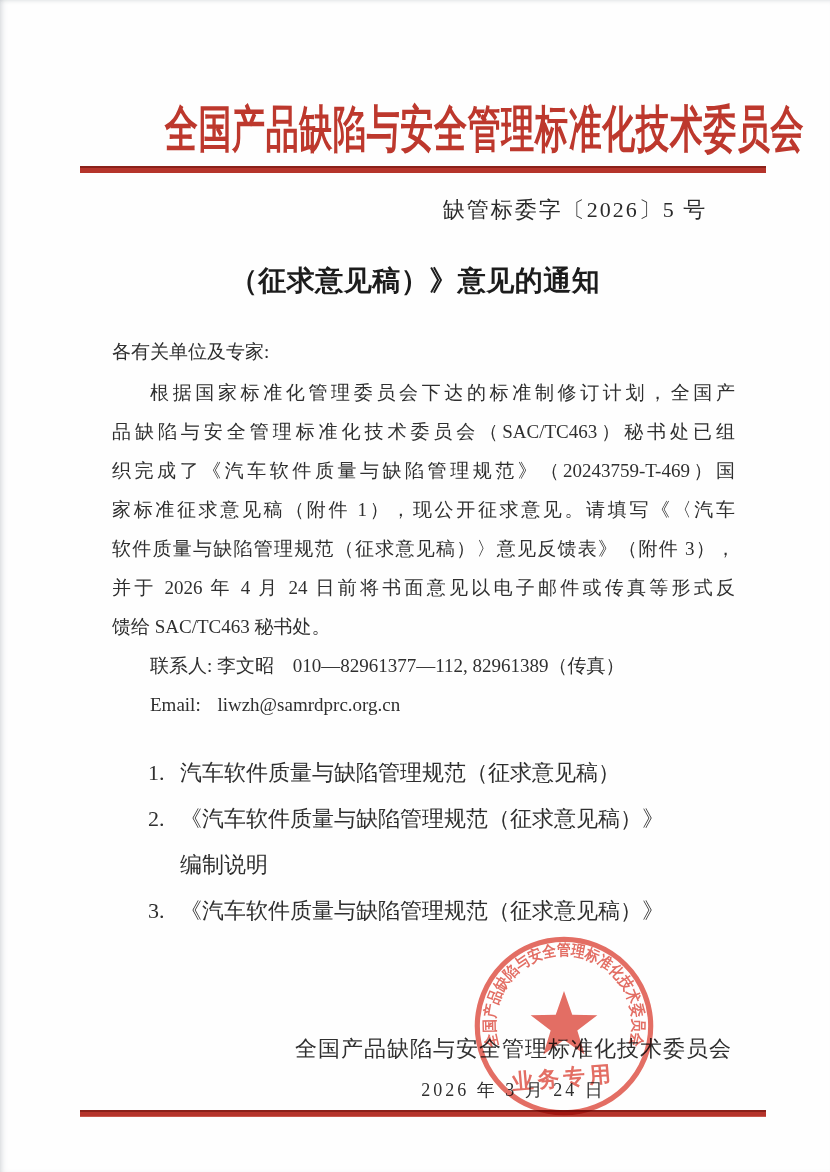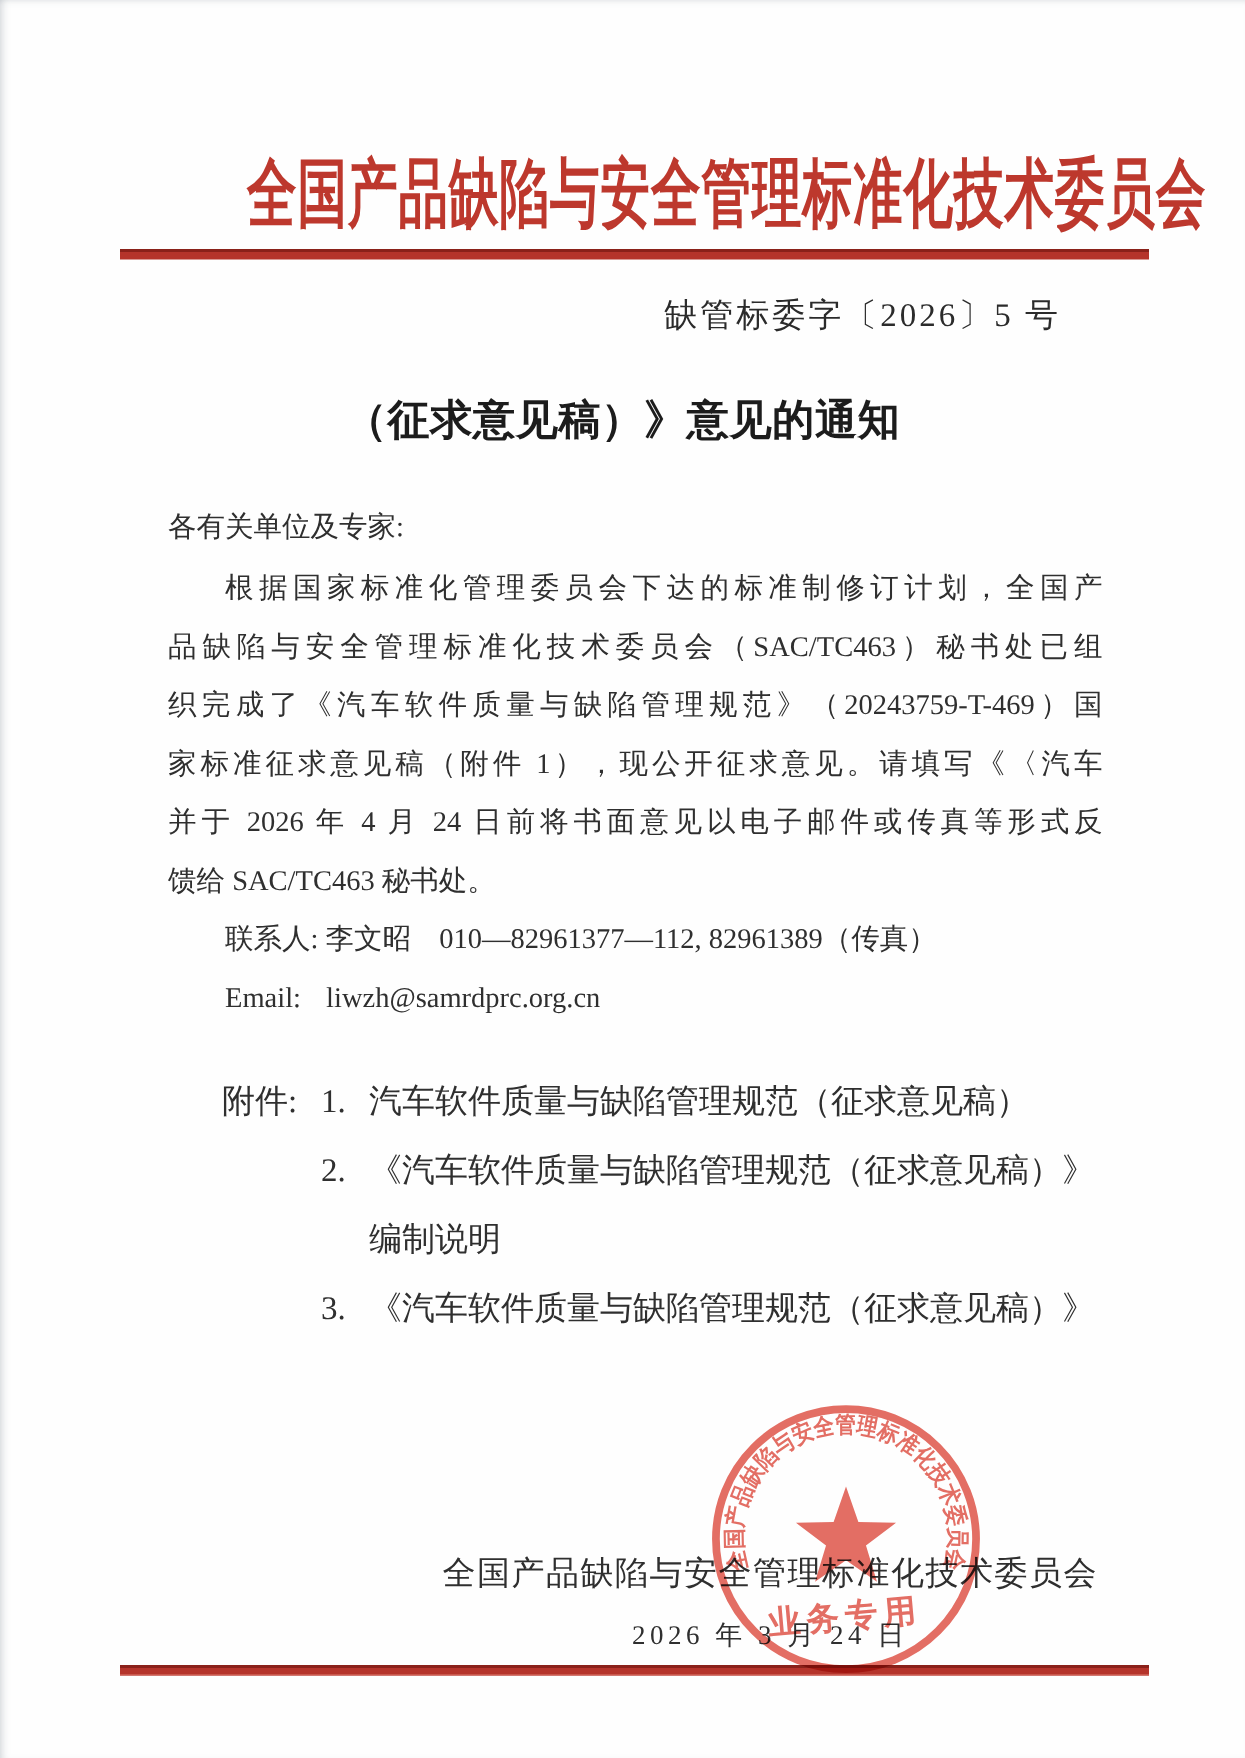--- a/index.html
+++ b/index.html
@@ -142,36 +142,36 @@
     <div>（征求意见稿）》意见的通知</div>
   </div>
 
   <div class="content">
     <div class="salutation">各有关单位及专家:</div>
 
     <div class="body-line first">根据国家标准化管理委员会下达的标准制修订计划，全国产</div>
     <div class="body-line">品缺陷与安全管理标准化技术委员会（SAC/TC463）秘书处已组</div>
     <div class="body-line">织完成了《汽车软件质量与缺陷管理规范》（20243759-T-469）国</div>
     <div class="body-line">家标准征求意见稿（附件 1），现公开征求意见。请填写《〈汽车</div>
+    <div class="body-line">软件质量与缺陷管理规范（征求意见稿）〉意见反馈表》（附件 3），</div>
     <div class="body-line">并于 2026 年 4 月 24 日前将书面意见以电子邮件或传真等形式反</div>
     <div class="body-line last">馈给 SAC/TC463 秘书处。</div>
 
     <div class="contact-line">
       <span>联系人:</span>
       <span>李文昭</span><span class="sep"></span>
       <span>010—82961377—112, 82961389（传真）</span>
     </div>
     <div class="email-line">
       <span>Email:</span><span class="sep"></span>
       <span>liwzh@samrdprc.org.cn</span>
     </div>
   </div>
 
   <div class="attachments">
-    <div class="att-label">附件:</div>
     <div class="att-items">
       <div class="att-item">
         <div class="att-num">1.</div>
         <div class="att-lines">汽车软件质量与缺陷管理规范（征求意见稿）</div>
       </div>
       <div class="att-item">
         <div class="att-num">2.</div>
         <div class="att-lines">
           <div>《汽车软件质量与缺陷管理规范（征求意见稿）》</div>
           <div>编制说明</div>

